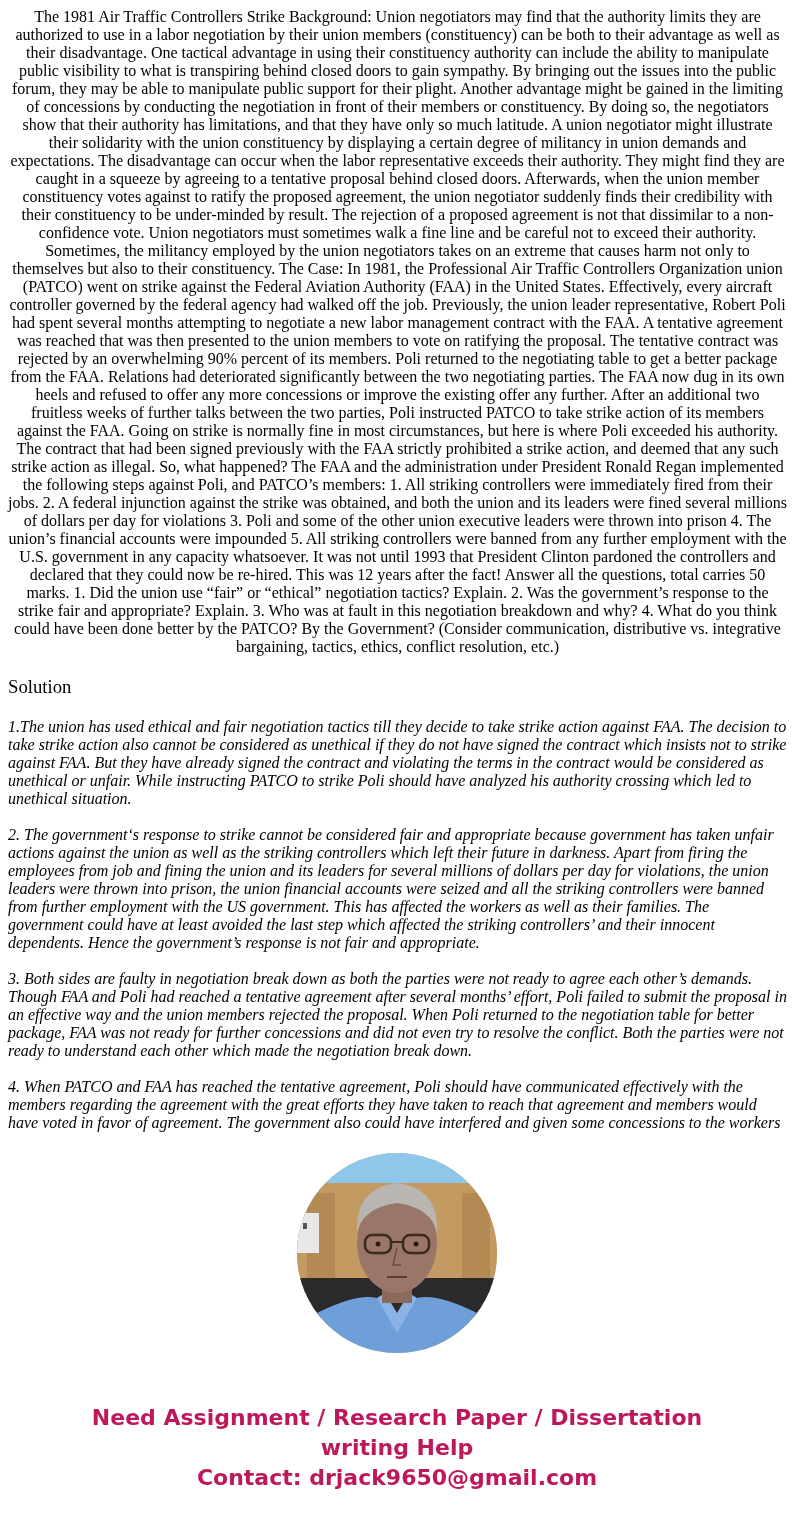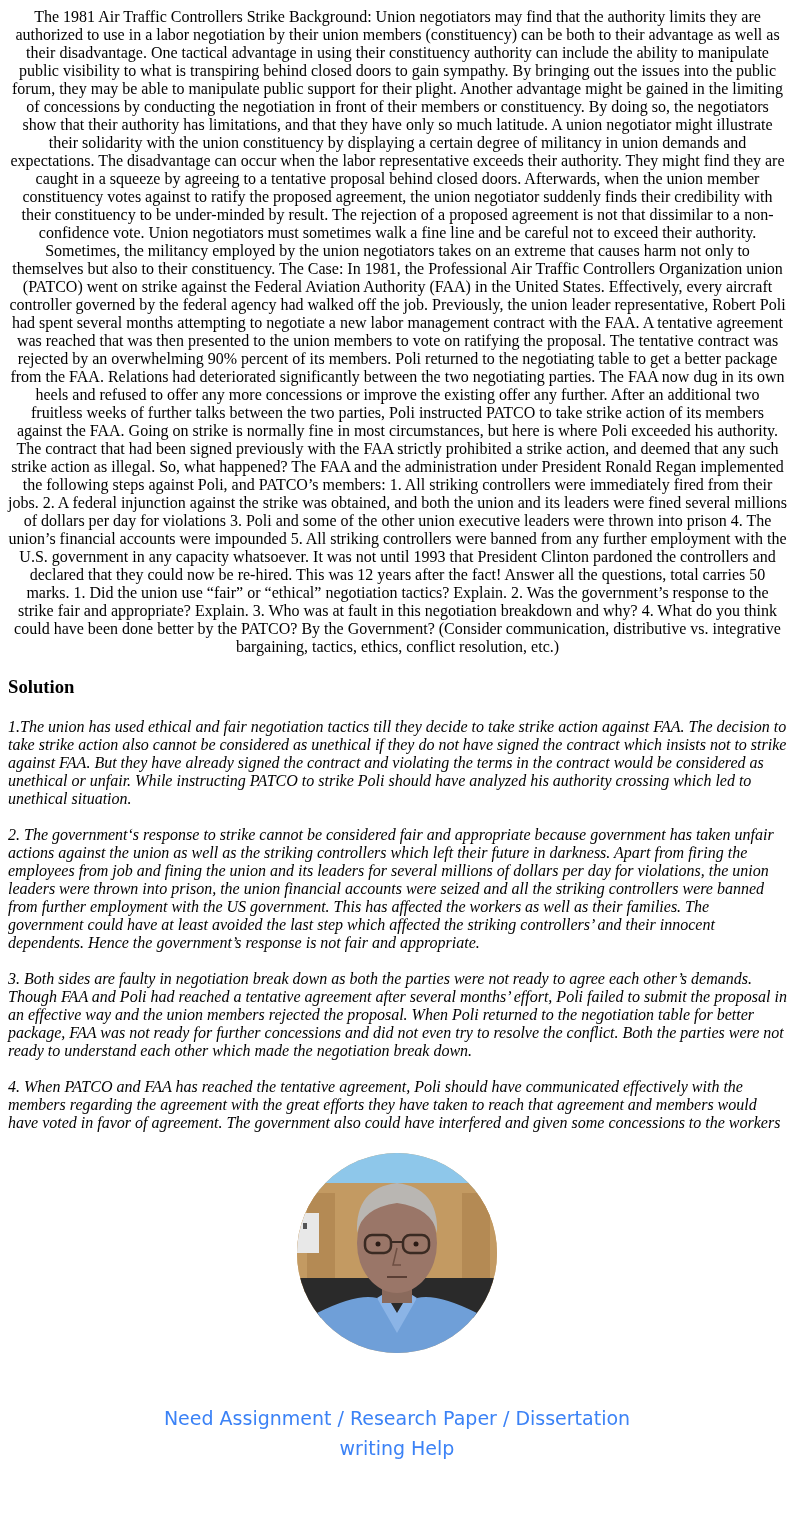--- a/index.html
+++ b/index.html
@@ -22,21 +22,21 @@
       left: 8px;
       top: 8px;
       width: 779px;
     }
     .question {
       margin: 0;
       text-align: center;
     }
     .solution-heading {
       font-family: "Liberation Serif", "DejaVu Serif", serif;
-      font-weight: bold;
+      font-weight: normal;
       font-size: 18.7px;
       line-height: 22px;
       margin: 20px 0 20px 0;
     }
     .answer {
       margin: 0 0 18px 0;
       font-style: italic;
     }
     .avatar-wrap {
       position: absolute;
@@ -53,24 +53,24 @@
       position: relative;
       background: #c9a46e;
     }
     .footer-ad {
       position: absolute;
       left: 0;
       top: 1403px;
       width: 794px;
       text-align: center;
       font-family: "DejaVu Sans", "Liberation Sans", sans-serif;
-      font-weight: normal;
-      font-size: 19px;
+      font-weight: bold;
+      font-size: 22px;
       line-height: 30px;
-      color: #3b82f6;
+      color: #be185d;
     }
     .footer-ad div { margin: 0; }
   </style>
 </head>
 <body>
 
 <div class="content">
   <p class="question">The 1981 Air Traffic Controllers Strike Background: Union negotiators may find that the authority limits they are authorized to use in a labor negotiation by their union members (constituency) can be both to their advantage as well as their disadvantage. One tactical advantage in using their constituency authority can include the ability to manipulate public visibility to what is transpiring behind closed doors to gain sympathy. By bringing out the issues into the public forum, they may be able to manipulate public support for their plight. Another advantage might be gained in the limiting of concessions by conducting the negotiation in front of their members or constituency. By doing so, the negotiators show that their authority has limitations, and that they have only so much latitude. A union negotiator might illustrate their solidarity with the union constituency by displaying a certain degree of militancy in union demands and expectations. The disadvantage can occur when the labor representative exceeds their authority. They might find they are caught in a squeeze by agreeing to a tentative proposal behind closed doors. Afterwards, when the union member constituency votes against to ratify the proposed agreement, the union negotiator suddenly finds their credibility with their constituency to be under-minded by result. The rejection of a proposed agreement is not that dissimilar to a non-confidence vote. Union negotiators must sometimes walk a fine line and be careful not to exceed their authority. Sometimes, the militancy employed by the union negotiators takes on an extreme that causes harm not only to themselves but also to their constituency. The Case: In 1981, the Professional Air Traffic Controllers Organization union (PATCO) went on strike against the Federal Aviation Authority (FAA) in the United States. Effectively, every aircraft controller governed by the federal agency had walked off the job. Previously, the union leader representative, Robert Poli had spent several months attempting to negotiate a new labor management contract with the FAA. A tentative agreement was reached that was then presented to the union members to vote on ratifying the proposal. The tentative contract was rejected by an overwhelming 90% percent of its members. Poli returned to the negotiating table to get a better package from the FAA. Relations had deteriorated significantly between the two negotiating parties. The FAA now dug in its own heels and refused to offer any more concessions or improve the existing offer any further. After an additional two fruitless weeks of further talks between the two parties, Poli instructed PATCO to take strike action of its members against the FAA. Going on strike is normally fine in most circumstances, but here is where Poli exceeded his authority. The contract that had been signed previously with the FAA strictly prohibited a strike action, and deemed that any such strike action as illegal. So, what happened? The FAA and the administration under President Ronald Regan implemented the following steps against Poli, and PATCO’s members: 1. All striking controllers were immediately fired from their jobs. 2. A federal injunction against the strike was obtained, and both the union and its leaders were fined several millions of dollars per day for violations 3. Poli and some of the other union executive leaders were thrown into prison 4. The union’s financial accounts were impounded 5. All striking controllers were banned from any further employment with the U.S. government in any capacity whatsoever. It was not until 1993 that President Clinton pardoned the controllers and declared that they could now be re-hired. This was 12 years after the fact! Answer all the questions, total carries 50 marks. 1. Did the union use “fair” or “ethical” negotiation tactics? Explain. 2. Was the government’s response to the strike fair and appropriate? Explain. 3. Who was at fault in this negotiation breakdown and why? 4. What do you think could have been done better by the PATCO? By the Government? (Consider communication, distributive vs. integrative bargaining, tactics, ethics, conflict resolution, etc.)</p>
 
   <h3 class="solution-heading">Solution</h3>
@@ -115,13 +115,14 @@
 
       <path d="M100 95 L96 112 L104 112" fill="none" stroke="#6d4e42" stroke-width="1.5"></path>
       <line x1="90" y1="124" x2="110" y2="124" stroke="#5a3e34" stroke-width="2"></line>
     </svg>
   </div>
 </div>
 
 <div class="footer-ad">
   <div>Need Assignment / Research Paper / Dissertation</div>
   <div>writing Help</div>
+  <div>Contact: drjack9650@gmail.com</div>
 </div>
 
 </body></html>

